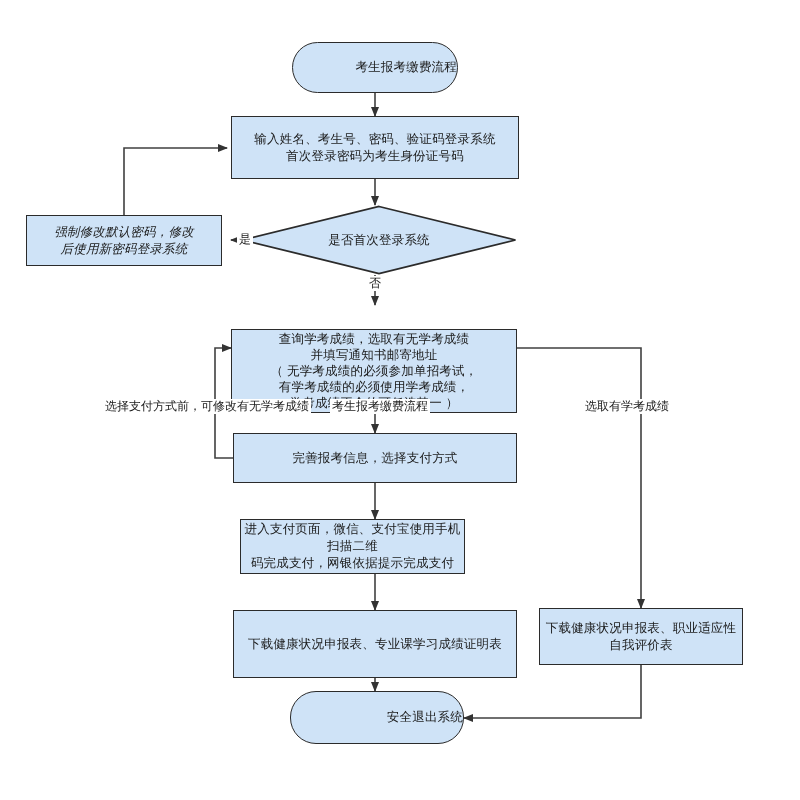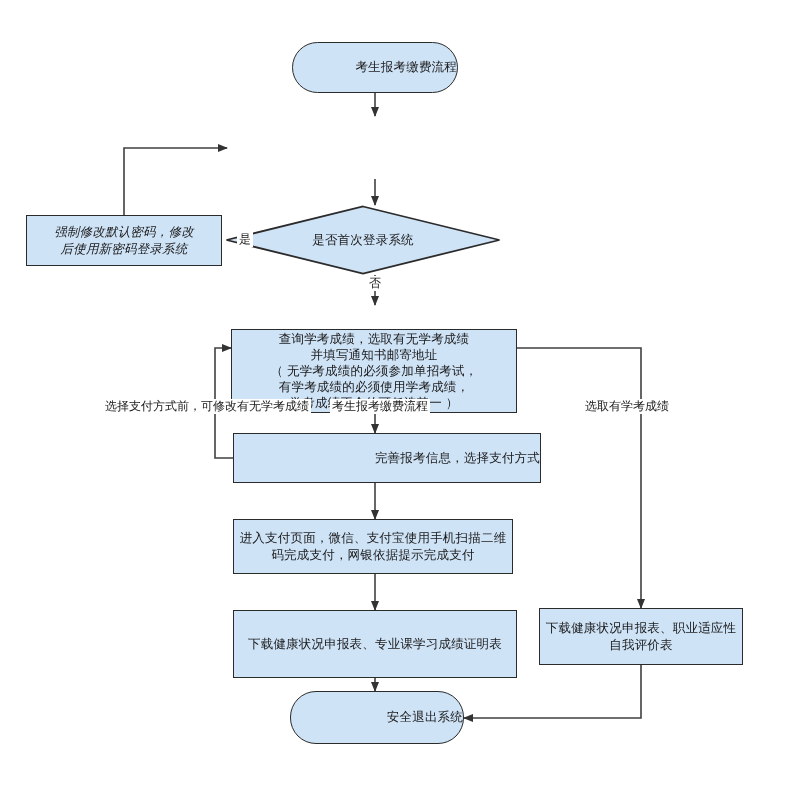--- a/index.html
+++ b/index.html
@@ -108,46 +108,50 @@
       <path d="M517,348 L641,348 L641,608"></path>
 
       <path d="M641,665 L641,718 L464,718"></path>
     </g>
   </svg>
 
   <div class="node terminator" style="left:292px; top:42px; width:166px; height:51px;">
     <span>考生报考缴费流程</span>
   </div>
 
+  <div class="node" style="left:231px; top:116px; width:288px; height:63px;">
+    <span>输入姓名、考生号、密码、验证码登录系统
+首次登录密码为考生身份证号码</span>
+  </div>
 
   <div class="node" style="left:26px; top:215px; width:196px; height:51px;font-style:italic;">
     <span>强制修改默认密码，修改
 后使用新密码登录系统</span>
   </div>
 
-  <div class="node diamond" style="left:225px; top:205px; width:276px; height:70px;">
+  <div class="node diamond" style="left:241px; top:205px; width:276px; height:70px;">
     <svg class="diamond-shape" viewBox="0 0 276 70" preserveAspectRatio="none">
       <polygon points="138,1.5 274.5,35 138,68.5 1.5,35" fill="#cfe3f7" stroke="#2b2b2b" stroke-width="1.8" vector-effect="non-scaling-stroke"></polygon>
     </svg>
     <span class="diamond-label">是否首次登录系统</span>
   </div>
 
   <div class="node" style="left:231px; top:305px; width:286px; height:84px; line-height:16px;margin-top:24px;">
     <span>查询学考成绩，选取有无学考成绩
 并填写通知书邮寄地址
 （ 无学考成绩的必须参加单招考试，
 有学考成绩的必须使用学考成绩，
 学考成绩不全的可任选其一 ）</span>
   </div>
 
-  <div class="node" style="left:233px; top:433px; width:308px; height:50px;justify-content:flex-end;">
+  <div class="node" style="left:233px; top:433px; width:284px; height:50px;">
     <span>完善报考信息，选择支付方式</span>
   </div>
 
-  <div class="node" style="left:233px; top:519px; width:280px; height:55px;">
+  <div class="node" style="left:240px; top:519px; width:225px; height:55px;">
     <span>进入支付页面，微信、支付宝使用手机扫描二维
 码完成支付，网银依据提示完成支付</span>
   </div>
 
   <div class="node" style="left:233px; top:610px; width:284px; height:68px;">
     <span>下载健康状况申报表、专业课学习成绩证明表</span>
   </div>
 
   <div class="node" style="left:539px; top:608px; width:204px; height:57px;">
     <span>下载健康状况申报表、职业适应性

